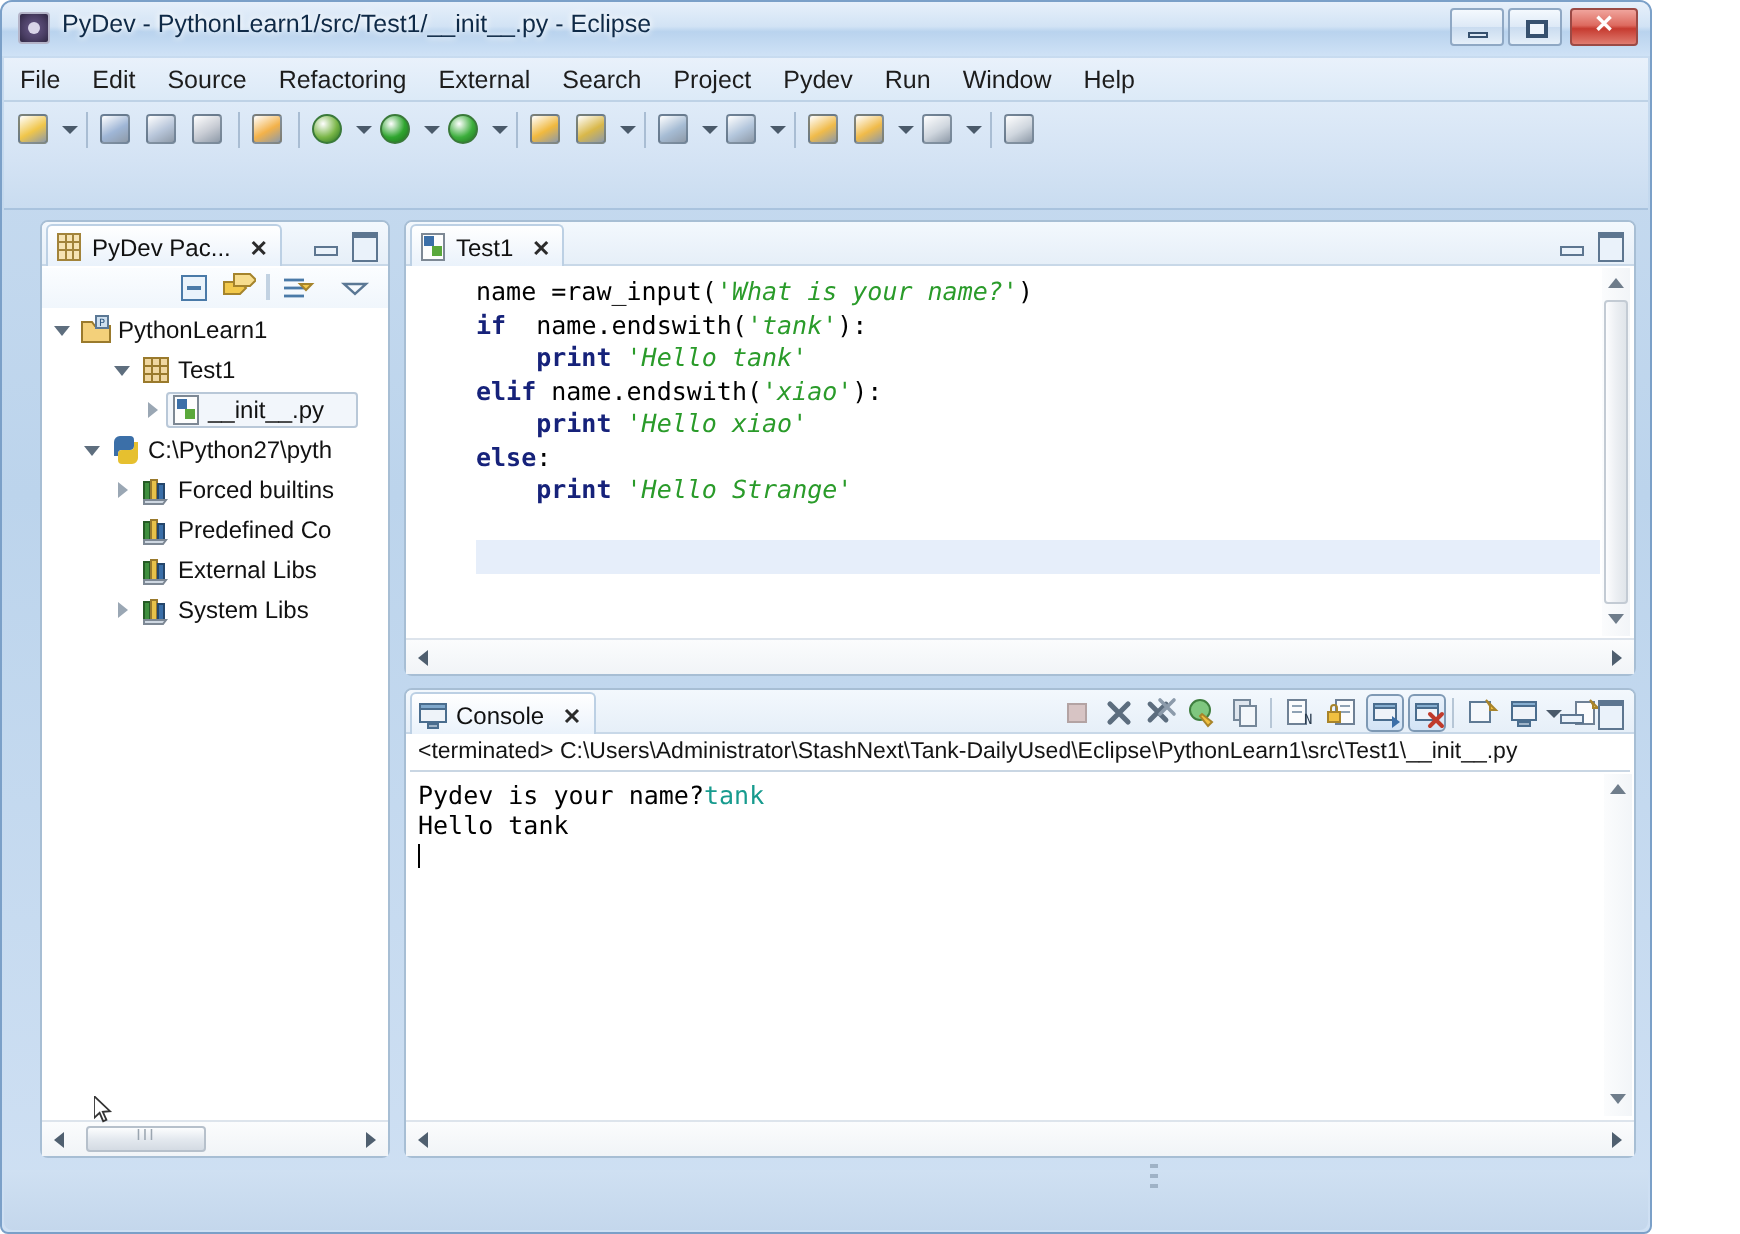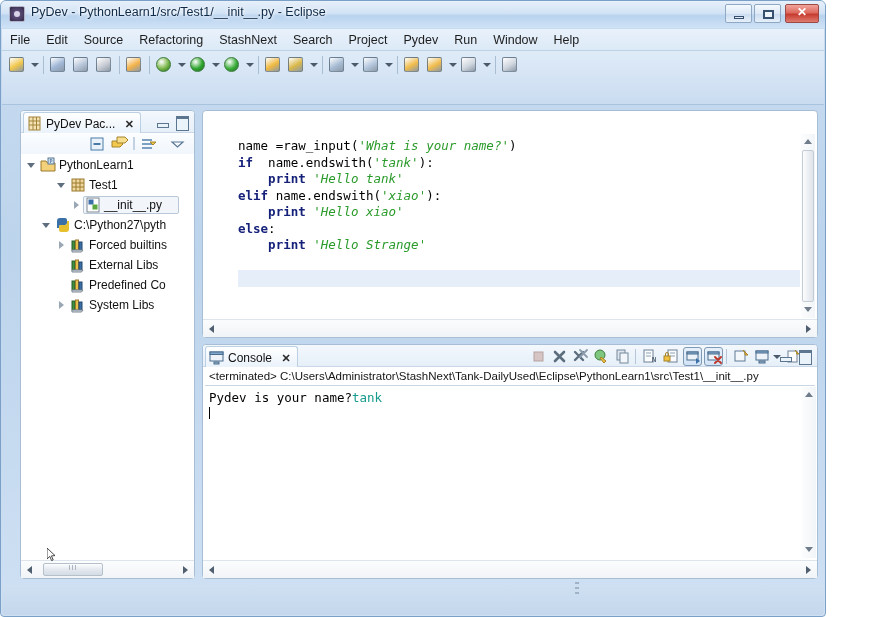--- a/index.html
+++ b/index.html
@@ -313,21 +313,21 @@
     <div class="wbtn" id="btn-close">
       <span class="g">✕</span>
     </div>
   </div>
 
   <div id="menubar">
       <div class="menu-item">File</div>
       <div class="menu-item">Edit</div>
       <div class="menu-item">Source</div>
       <div class="menu-item">Refactoring</div>
-      <div class="menu-item">StashNext</div>
+      <div class="menu-item">External</div>
       <div class="menu-item">Search</div>
       <div class="menu-item">Project</div>
       <div class="menu-item">Pydev</div>
       <div class="menu-item">Run</div>
       <div class="menu-item">Window</div>
       <div class="menu-item">Help</div>
     </div>
 
   <div id="toolbar">
     <div class="tb-row" id="tb-row">
@@ -534,30 +534,30 @@
               </svg></span>
             <span class="tlabel" style="left: 68px;">Forced builtins</span>
           </div>
           <div class="tnode">
             <span class="ticon" style="left: 49px;"><svg width="16" height="16" viewBox="0 0 16 16">
                 <rect x="2" y="4" width="3" height="9" fill="#3f8f3f" stroke="#265c26"></rect>
                 <rect x="5.5" y="3" width="3" height="10" fill="#e8c24a" stroke="#9a7a2c"></rect>
                 <rect x="9" y="5" width="3" height="8" fill="#3b6fa8" stroke="#24466b"></rect>
                 <path d="M2 13 h11 l-1.5 2 H2z" fill="#cfd8e2" stroke="#7d8894"></path>
               </svg></span>
-            <span class="tlabel" style="left: 68px;">External Libs</span>
+            <span class="tlabel" style="left: 68px;">Predefined Co</span>
           </div>
           <div class="tnode">
             <span class="ticon" style="left: 49px;"><svg width="16" height="16" viewBox="0 0 16 16">
                 <rect x="2" y="4" width="3" height="9" fill="#3f8f3f" stroke="#265c26"></rect>
                 <rect x="5.5" y="3" width="3" height="10" fill="#e8c24a" stroke="#9a7a2c"></rect>
                 <rect x="9" y="5" width="3" height="8" fill="#3b6fa8" stroke="#24466b"></rect>
                 <path d="M2 13 h11 l-1.5 2 H2z" fill="#cfd8e2" stroke="#7d8894"></path>
               </svg></span>
-            <span class="tlabel" style="left: 68px;">Predefined Co</span>
+            <span class="tlabel" style="left: 68px;">External Libs</span>
           </div>
           <div class="tnode">
             <span class="twist collapsed" style="left: 36px;"></span>
             <span class="ticon" style="left: 49px;"><svg width="16" height="16" viewBox="0 0 16 16">
                 <rect x="2" y="4" width="3" height="9" fill="#3f8f3f" stroke="#265c26"></rect>
                 <rect x="5.5" y="3" width="3" height="10" fill="#e8c24a" stroke="#9a7a2c"></rect>
                 <rect x="9" y="5" width="3" height="8" fill="#3b6fa8" stroke="#24466b"></rect>
                 <path d="M2 13 h11 l-1.5 2 H2z" fill="#cfd8e2" stroke="#7d8894"></path>
               </svg></span>
             <span class="tlabel" style="left: 68px;">System Libs</span>
@@ -565,20 +565,35 @@
         </div>
 
       <div class="hscroll">
         <div class="hs-arrow left" style="left:3px;"></div>
         <div class="hs-thumb" style="left:22px; width:60px;"></div>
         <div class="hs-arrow right" style="right:3px;"></div>
       </div>
     </div>
 
     <div class="view" id="editor">
+      <div class="view-tabbar">
+        <div class="view-tab">
+          <span class="tab-ico">
+            <svg width="15" height="15" viewBox="0 0 15 15">
+              <rect x="2" y="1" width="11" height="13" fill="#fdfdfd" stroke="#7d8894"></rect>
+              <path d="M3 2 h5 v5 h-5 z" fill="#3b6fa8"></path>
+              <path d="M7 7 h5 v5 h-5 z" fill="#5aa83b"></path>
+            </svg>
+          </span>
+          <span>Test1</span>
+          <span class="tab-close">✕</span>
+        </div>
+        <div class="vbtn vbtn-min" style="right:24px;"></div>
+        <div class="vbtn vbtn-max" style="right:5px;"></div>
+      </div>
 
       <div id="editor-body">
         <div id="current-line"></div>
         <div id="code"><div class="cl"><span class="pl">name =raw_input(</span><span class="str">'What is your name?'</span><span class="pl">)</span></div><div class="cl"><span class="kw">if</span><span class="pl">  name.endswith(</span><span class="str">'tank'</span><span class="pl">):</span></div><div class="cl"><span class="pl">    </span><span class="kw">print</span><span class="pl"> </span><span class="str">'Hello tank'</span></div><div class="cl"><span class="kw">elif</span><span class="pl"> name.endswith(</span><span class="str">'xiao'</span><span class="pl">):</span></div><div class="cl"><span class="pl">    </span><span class="kw">print</span><span class="pl"> </span><span class="str">'Hello xiao'</span></div><div class="cl"><span class="kw">else</span><span class="pl">:</span></div><div class="cl"><span class="pl">    </span><span class="kw">print</span><span class="pl"> </span><span class="str">'Hello Strange'</span></div></div>
 
         <div class="vscroll" style="top:1px; bottom:1px;">
           <div class="vs-arrow up" style="top:2px;"></div>
           <div class="vs-thumb" style="top:16px; bottom:16px;"></div>
           <div class="vs-arrow down" style="bottom:2px;"></div>
         </div>
@@ -692,21 +707,21 @@
 
         <div class="vbtn vbtn-min" style="right:24px;"></div>
         <div class="vbtn vbtn-max" style="right:5px;"></div>
       </div>
 
       <div id="console-path">
         <span>&lt;terminated&gt;</span>
         <span>C:\Users\Administrator\StashNext\Tank-DailyUsed\Eclipse\PythonLearn1\src\Test1\__init__.py</span>
       </div>
 
-      <div id="console-out"><div><span>Pydev is your name?</span><span class="inputtxt">tank</span></div><div><span id="console-caret"></span></div></div>
+      <div id="console-out"><div><span>Pydev is your name?</span><span class="inputtxt">tank</span></div><div><span>Hello tank</span></div><div><span id="console-caret"></span></div></div>
 
       <div class="vscroll" style="top:42px; bottom:20px;">
         <div class="vs-arrow up" style="top:2px;"></div>
         <div class="vs-arrow down" style="bottom:2px;"></div>
       </div>
 
       <div class="hscroll">
         <div class="hs-arrow left" style="left:3px;"></div>
         <div class="hs-arrow right" style="right:3px;"></div>
       </div>

